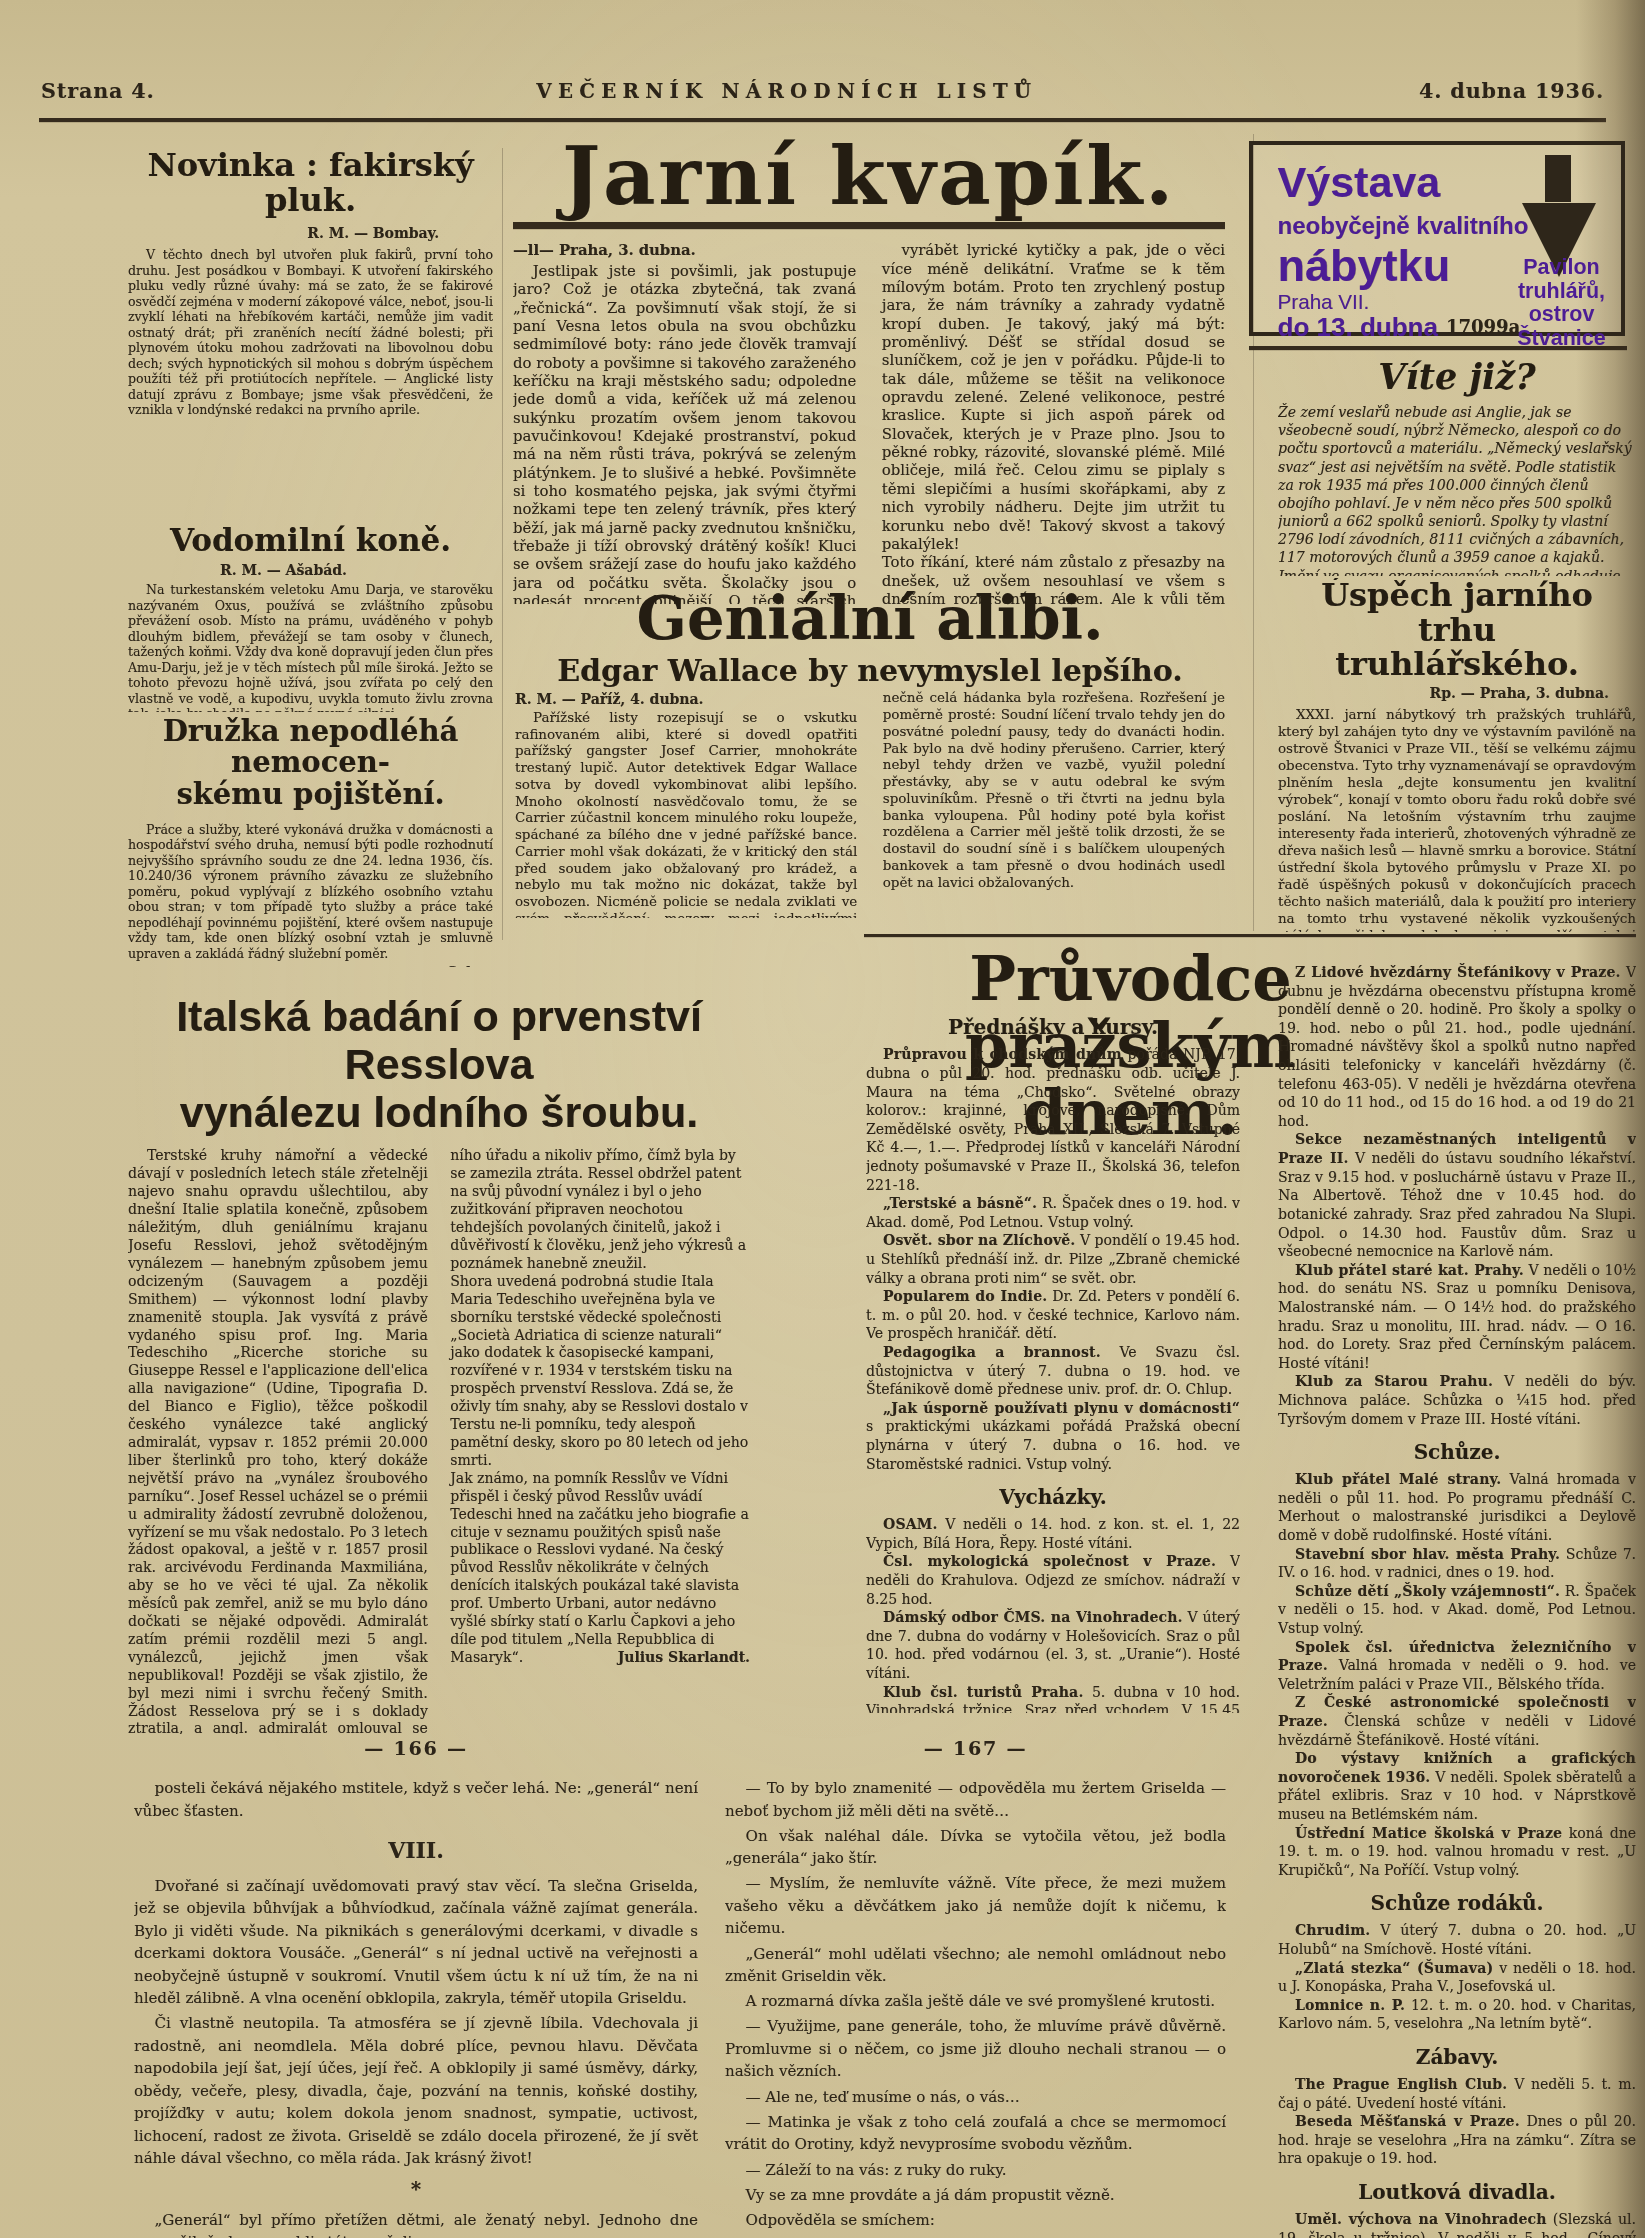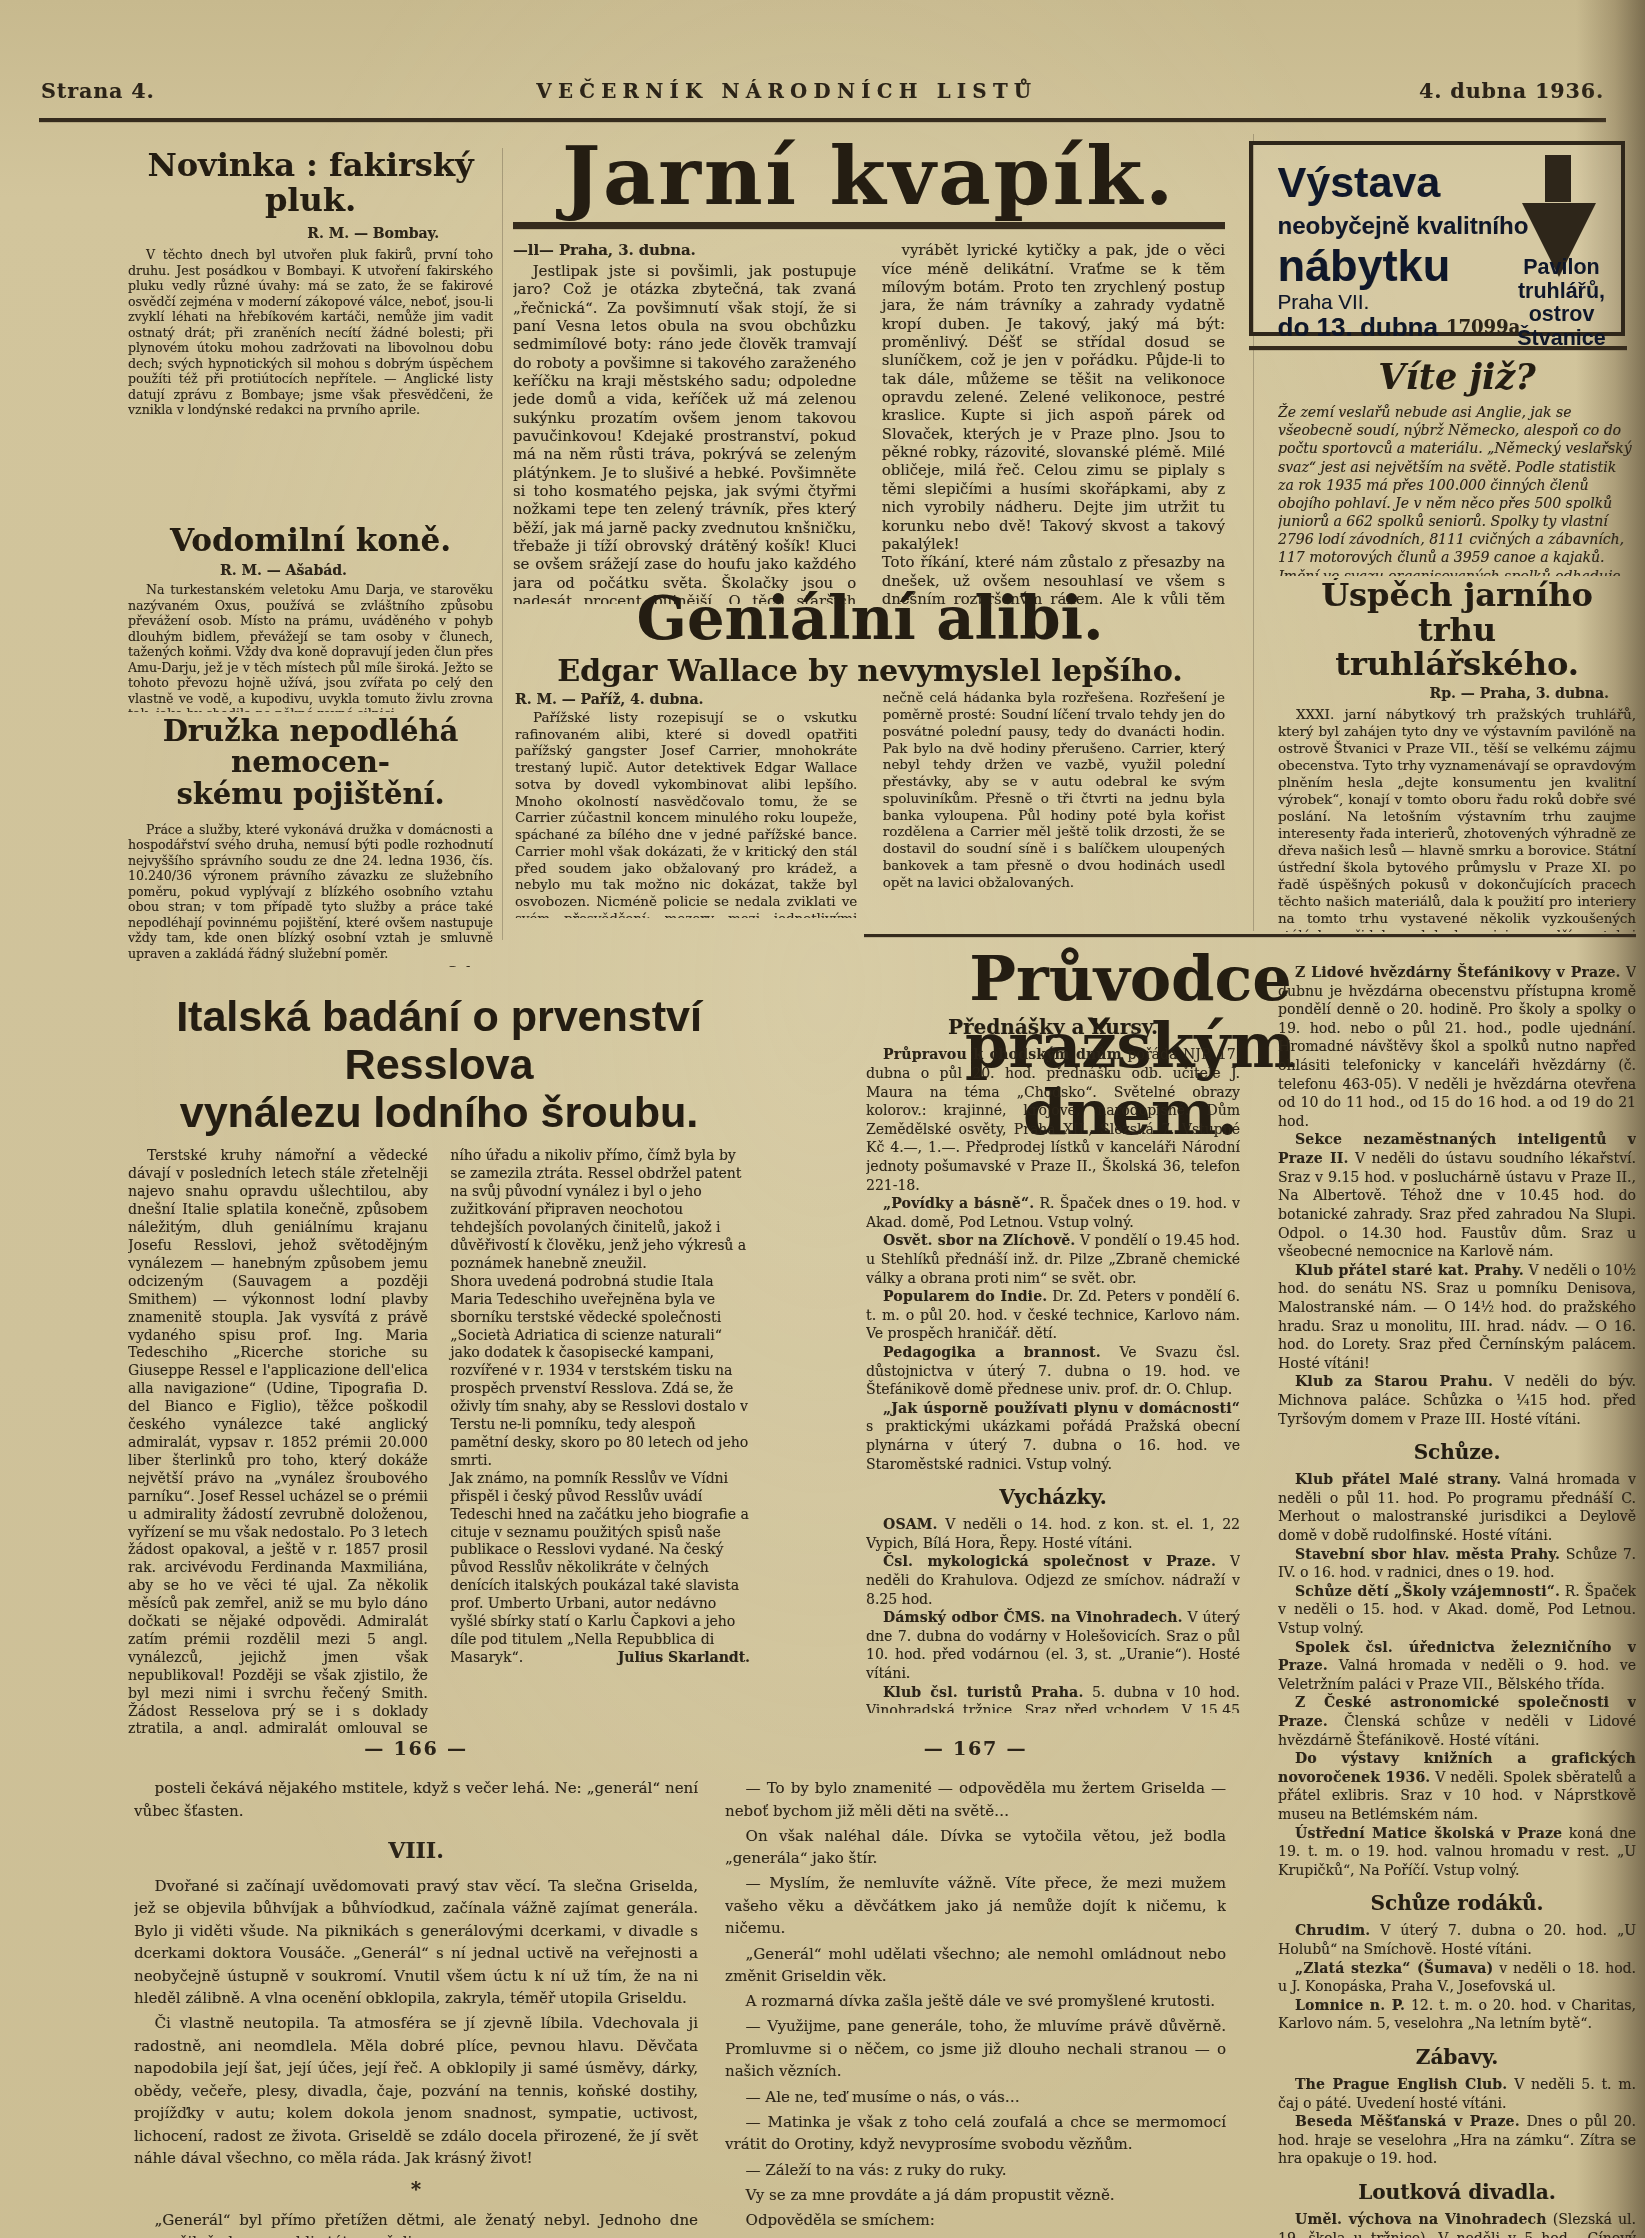--- a/index.html
+++ b/index.html
@@ -39,21 +39,21 @@
   .entry b{letter-spacing:0.2px;}
 
   
   .fic-num{font-weight:bold;font-size:19px;text-align:center;letter-spacing:1.8px;margin-bottom:18px;}
   .fic-p{font-size:15px;line-height:1.5;text-indent:20.6px;text-align:justify;margin:0 0 2.7px 0;}
   .fic-ch{font-weight:bold;font-size:22px;text-align:center;margin:15px 0 11.6px 0;}
   .fic-star{font-weight:bold;font-size:19.7px;text-align:center;margin:8px 0;}
 
   
   .adbox{border:4.9px solid #2e261a;background:rgba(255,248,222,.10);}
-  .ad-sans{font-family:"Liberation Sans", sans-serif;font-weight:bold;color:#0f172a;}
+  .ad-sans{font-family:"Liberation Sans", sans-serif;font-weight:bold;color:#4c1d95;}
 
   .vdiv{width:0.9px;background:rgba(44,36,24,.26);}
   .edge-right{
     left:1576px;top:0;width:70px;height:2469px;
     background:linear-gradient(to right, rgba(0,0,0,0), rgba(92,74,46,.30) 55%, rgba(58,45,26,.55) 100%);
   }
   .tri{width:0;height:0;border-left:37px solid transparent;border-right:37px solid transparent;border-top:74px solid #2e261a;}
   .ital{font-style:italic;}
 </style>
 </head>
@@ -153,21 +153,21 @@
 
 <div class="abs hrule" style="left:864px;top:934px;width:772px;height:2.7px;"></div>
 
 <h1 class="abs a-title tx" style="left:864px;top:939px;width:519px;font-size:62px;margin:7px;">Průvodce pražským dnem.</h1>
 
 <div class="abs clip" style="left:866px;top:1015px;width:374px;height:698px;">
   <div class="lhead tx" style="margin-top:0;">Přednášky a kursy.</div>
   <div>
 
   <p class="entry tx"><b>Průpravou k chodským dnům</b> <span>pořádá NJP. 17. dubna o půl 20. hod. přednášku odb. učitele J. Maura na téma „Chodsko“. Světelné obrazy kolorov.: krajinné, krojové, narodopisné. Dům Zemědělské osvěty, Praha XII., Slezská 7. Vstupné Kč 4.—, 1.—. Předprodej lístků v kanceláři Národní jednoty pošumavské v Praze II., Školská 36, telefon 221-18.</span></p>
-      <p class="entry tx"><b>„Povídky a básně“.</b> <span>R. Špaček dnes o 19. hod. v Akad. domě, Pod Letnou. Vstup volný.</span></p>
+      <p class="entry tx"><b>„Terstské a básně“.</b> <span>R. Špaček dnes o 19. hod. v Akad. domě, Pod Letnou. Vstup volný.</span></p>
       <p class="entry tx"><b>Osvět. sbor na Zlíchově.</b> <span>V pondělí o 19.45 hod. u Stehlíků přednáší inž. dr. Pilze „Zbraně chemické války a obrana proti nim“ se svět. obr.</span></p>
       <p class="entry tx"><b>Popularem do Indie.</b> <span>Dr. Zd. Peters v pondělí 6. t. m. o půl 20. hod. v české technice, Karlovo nám. Ve prospěch hraničář. dětí.</span></p>
       <p class="entry tx"><b>Pedagogika a brannost.</b> <span>Ve Svazu čsl. důstojnictva v úterý 7. dubna o 19. hod. ve Štefánikově domě přednese univ. prof. dr. O. Chlup.</span></p>
       <p class="entry tx"><b>„Jak úsporně používati plynu v domácnosti“</b> <span>s praktickými ukázkami pořádá Pražská obecní plynárna v úterý 7. dubna o 16. hod. ve Staroměstské radnici. Vstup volný.</span></p>
     </div>
   <div class="lhead tx">Vycházky.</div>
   <div>
 
   <p class="entry tx"><b>OSAM.</b> <span>V neděli o 14. hod. z kon. st. el. 1, 22 Vypich, Bílá Hora, Řepy. Hosté vítáni.</span></p>
       <p class="entry tx"><b>Čsl. mykologická společnost v Praze.</b> <span>V neděli do Krahulova. Odjezd ze smíchov. nádraží v 8.25 hod.</span></p>

